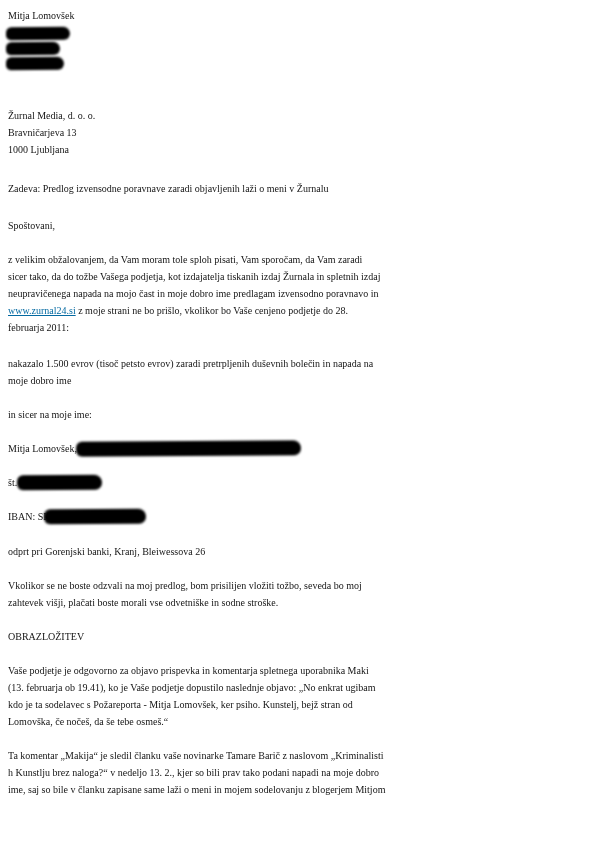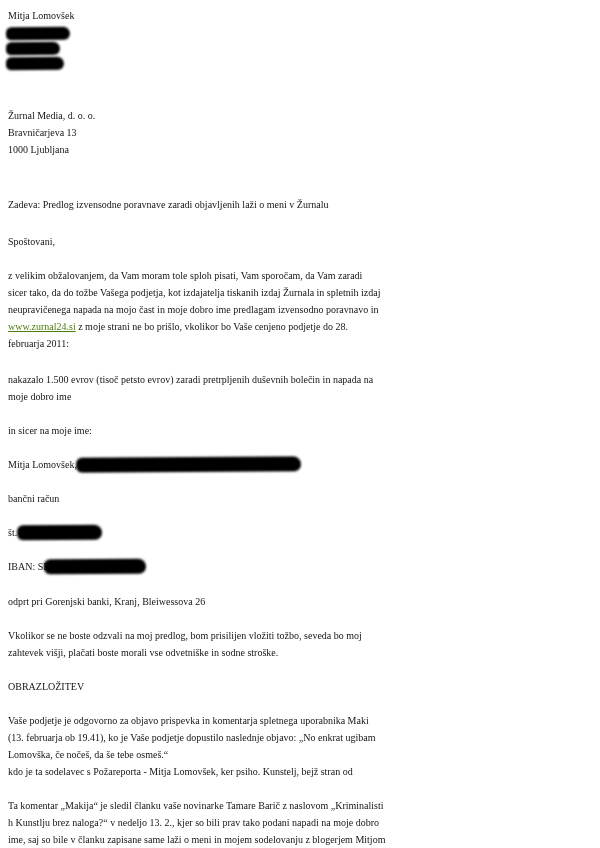--- a/index.html
+++ b/index.html
@@ -9,21 +9,21 @@
     background:#ffffff; color:#141414;
     font-family:"Liberation Serif","DejaVu Serif",serif;
     font-size:10px; line-height:17px;
   }
   .content { padding:7px 6px 0 8px; }
   .tline { height:17px; white-space:pre; }
   .block { margin:0; }
 
   
   .recipient   { margin-top:36px; }
-  .subject     { margin-top:38px; }
+  .subject     { margin-top:22px; }
   .salutation  { margin-top:20px; }
   .intro       { margin-top:17px; }
   .demand      { margin-top:19px; }
   .payee-intro { margin-top:17px; }
   .payee-line  { margin-top:17px; }
   .bank-label  { margin-top:17px; }
   .acct-line   { margin-top:17px; }
   .iban-line   { margin-top:17px; }
   .bank-line   { margin-top:18px; }
   .warning     { margin-top:17px; }
@@ -43,21 +43,21 @@
   
   .redact { position:relative; display:inline-block; white-space:pre; }
   .redact .peek { color:#1a1a1a; }
   .redact::after {
     content:""; position:absolute; left:-3px; right:-4px; top:2px; bottom:2px;
     background:#000; border-radius:7px 9px 8px 7px; filter:blur(0.9px);
     transform:rotate(-0.35deg);
   }
   .redact.thick::after { top:1px; bottom:1px; }
 
-  a.doc-link { color:#4d7c0f; text-decoration:underline; cursor:pointer; }
+  a.doc-link { color:#0369a1; text-decoration:underline; cursor:pointer; }
 </style>
 </head>
 <body>
 
 <div class="page">
   <div class="content">
 
     <div class="block">
       <div class="tline">Mitja Lomovšek</div>
       <div class="sender-extra">
@@ -94,36 +94,35 @@
     </div>
 
     <div class="block demand">
         <div class="tline">nakazalo 1.500 evrov (tisoč petsto evrov) zaradi pretrpljenih duševnih bolečin in napada na</div>
         <div class="tline">moje dobro ime</div>
       </div>
 
     <div class="tline payee-intro">in sicer na moje ime:</div>
     <div class="tline payee-line"><span>Mitja Lomovšek, </span><span class="redact thick"><span class="peek">Na Trati 36/A, 4248 Lesce, davčna številka 7506 9865</span></span></div>
 
-    <div class="tline bank-label">bančni račun</div>
     <div class="tline acct-line"><span>št. </span><span class="redact thick"><span class="peek">07000-0001147891</span></span></div>
     <div class="tline iban-line"><span>IBAN: SI</span><span class="redact thick"><span class="peek">56 0700 0000 1147 891</span></span></div>
     <div class="tline bank-line">odprt pri Gorenjski banki, Kranj, Bleiwessova 26</div>
 
     <div class="block warning">
         <div class="tline">Vkolikor se ne boste odzvali na moj predlog, bom prisilijen vložiti tožbo, seveda bo moj</div>
         <div class="tline">zahtevek višji, plačati boste morali vse odvetniške in sodne stroške.</div>
       </div>
 
     <div class="tline heading">OBRAZLOŽITEV</div>
     <div class="block para">
         <div class="tline">Vaše podjetje je odgovorno za objavo prispevka in komentarja spletnega uporabnika Maki</div>
         <div class="tline">(13. februarja ob 19.41), ko je Vaše podjetje dopustilo naslednje objavo: „No enkrat ugibam</div>
+        <div class="tline">kdo je ta sodelavec s Požareporta - Mitja Lomovšek, ker psiho. Kunstelj, bejž stran od</div>
         <div class="tline">Lomovška, če nočeš, da še tebe osmeš.“</div>
-        <div class="tline">kdo je ta sodelavec s Požareporta - Mitja Lomovšek, ker psiho. Kunstelj, bejž stran od</div>
       </div>
     <div class="block para">
         <div class="tline">Ta komentar „Makija“ je sledil članku vaše novinarke Tamare Barič z naslovom „Kriminalisti</div>
         <div class="tline">h Kunstlju brez naloga?“ v nedeljo 13. 2., kjer so bili prav tako podani napadi na moje dobro</div>
         <div class="tline">ime, saj so bile v članku zapisane same laži o meni in mojem sodelovanju z blogerjem Mitjom</div>
       </div>
 
   </div>
 </div>
 

